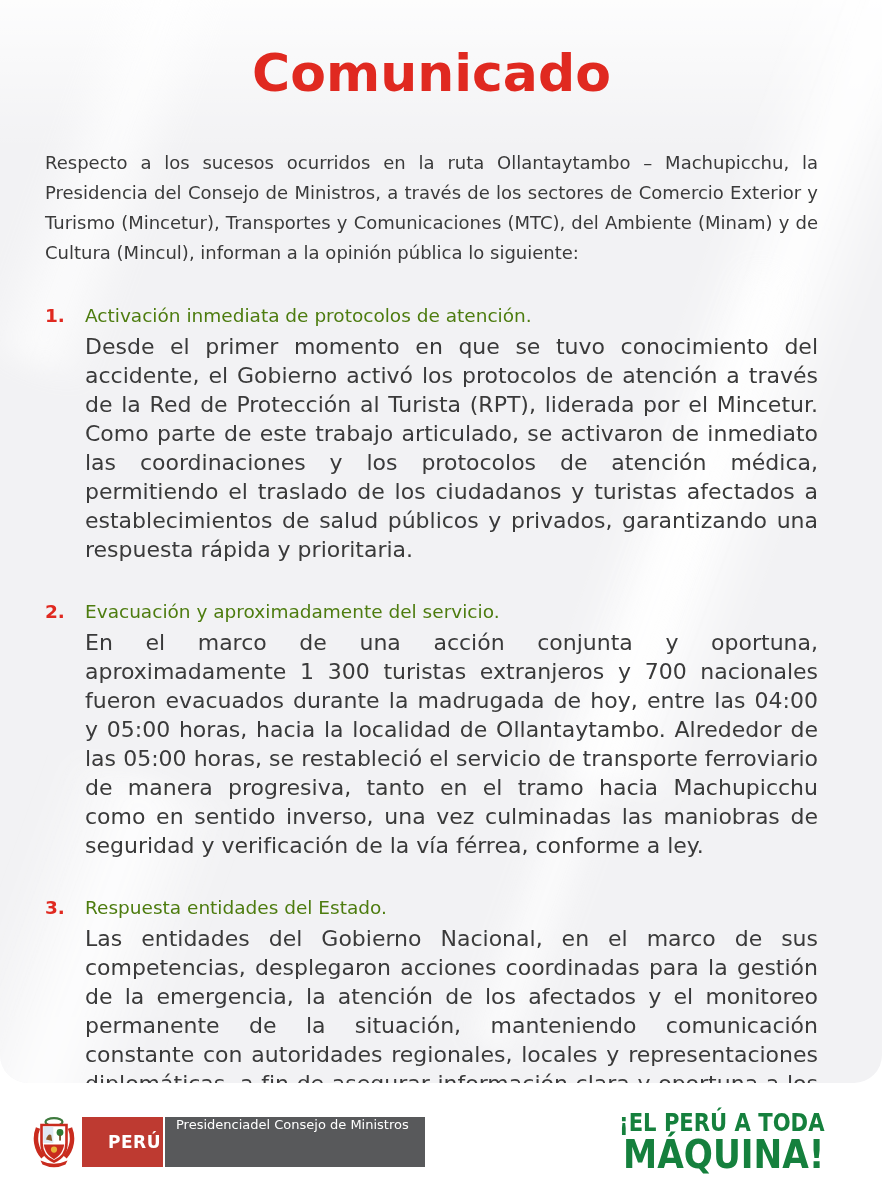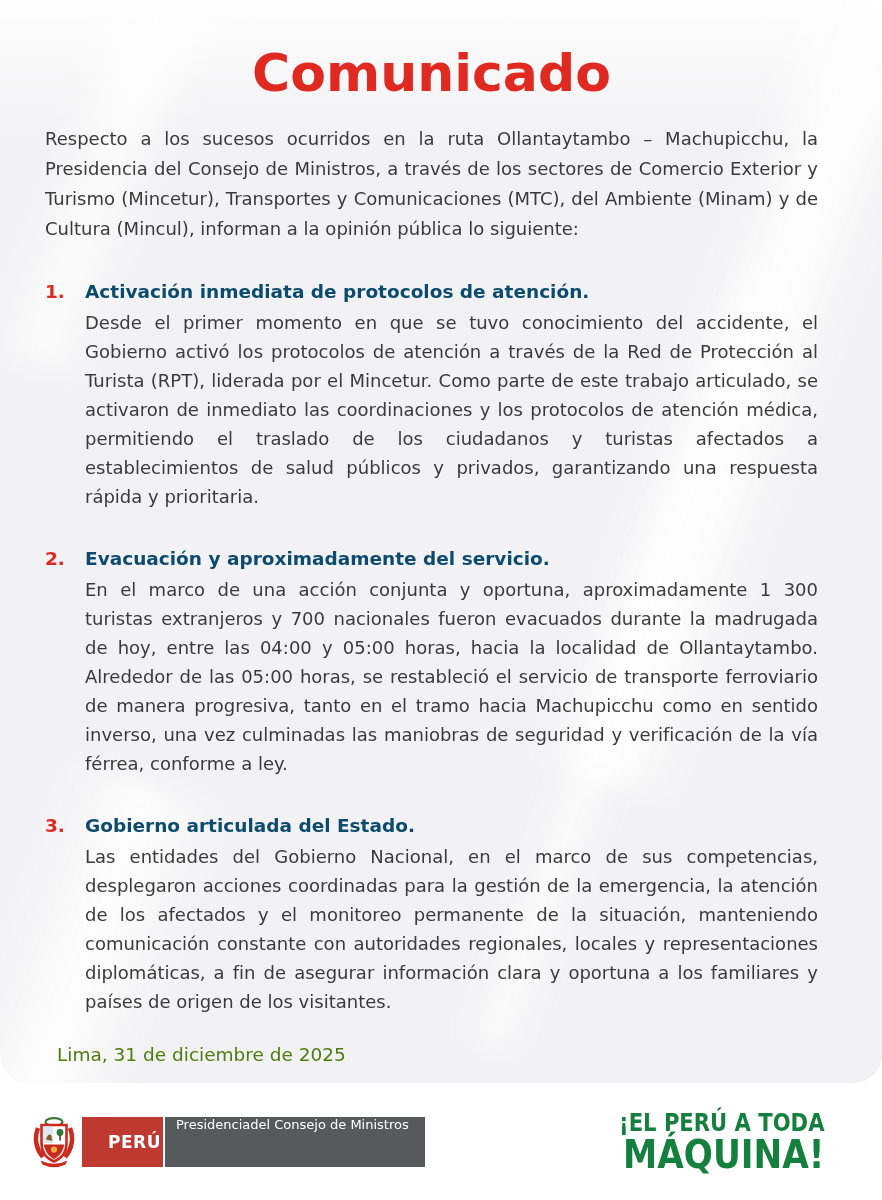--- a/index.html
+++ b/index.html
@@ -34,35 +34,35 @@
   .s4{width:120px;height:500px;left:60px;top:-120px;opacity:.8;}
 
   .content{position:relative;padding:42px 64px 0 45px;}
 
   .title{
     margin:0;text-align:center;
     font-size:52px;line-height:62px;font-weight:bold;
     color:#e02920;letter-spacing:0px;
   }
   .intro{
-    margin:20px 0 0;
+    margin:44px 0 0;
     font-size:18px;line-height:30px;color:#3a3a3a;
     text-align:justify;
   }
   .item{display:flex;margin-top:34px;}
   .item .num{
     flex:none;width:40px;
     font-size:18.5px;line-height:28px;font-weight:bold;color:#e02920;
   }
   .item-text{flex:1;min-width:0;}
   .item .heading{
-    margin:0;font-size:18.5px;line-height:28px;font-weight:bold;color:#0c4a6e;
+    margin:0;font-size:18.5px;line-height:28px;font-weight:normal;color:#4d7c0f;
   }
   .item .body{
-    margin:2px 0 0;font-size:18px;line-height:29px;color:#3a3a3a;
+    margin:2px 0 0;font-size:22px;line-height:29px;color:#3a3a3a;
     text-align:justify;
   }
   .dateline{
     margin:28px 12px 0;
     font-size:18.5px;color:#4d7c0f;
   }
 
   
   .page-footer{
     position:absolute;left:0;bottom:0;width:882px;height:117px;
@@ -115,21 +115,21 @@
         <span class="num">2.</span>
         <div class="item-text">
           <p class="heading">Evacuación y aproximadamente del servicio.</p>
           <p class="body">En el marco de una acción conjunta y oportuna, aproximadamente 1 300 turistas extranjeros y 700 nacionales fueron evacuados durante la madrugada de hoy, entre las 04:00 y 05:00 horas, hacia la localidad de Ollantaytambo. Alrededor de las 05:00 horas, se restableció el servicio de transporte ferroviario de manera progresiva, tanto en el tramo hacia Machupicchu como en sentido inverso, una vez culminadas las maniobras de seguridad y verificación de la vía férrea, conforme a ley.</p>
         </div>
       </div>
 
       <div class="item">
         <span class="num">3.</span>
         <div class="item-text">
-          <p class="heading">Gobierno articulada del Estado.</p>
+          <p class="heading">Respuesta entidades del Estado.</p>
           <p class="body">Las entidades del Gobierno Nacional, en el marco de sus competencias, desplegaron acciones coordinadas para la gestión de la emergencia, la atención de los afectados y el monitoreo permanente de la situación, manteniendo comunicación constante con autoridades regionales, locales y representaciones diplomáticas, a fin de asegurar información clara y oportuna a los familiares y países de origen de los visitantes.</p>
         </div>
       </div>
 
       <p class="dateline">Lima, 31 de diciembre de 2025</p>
     </div>
   </div>
 
   <footer class="page-footer">
     <div class="logo-lockup">

